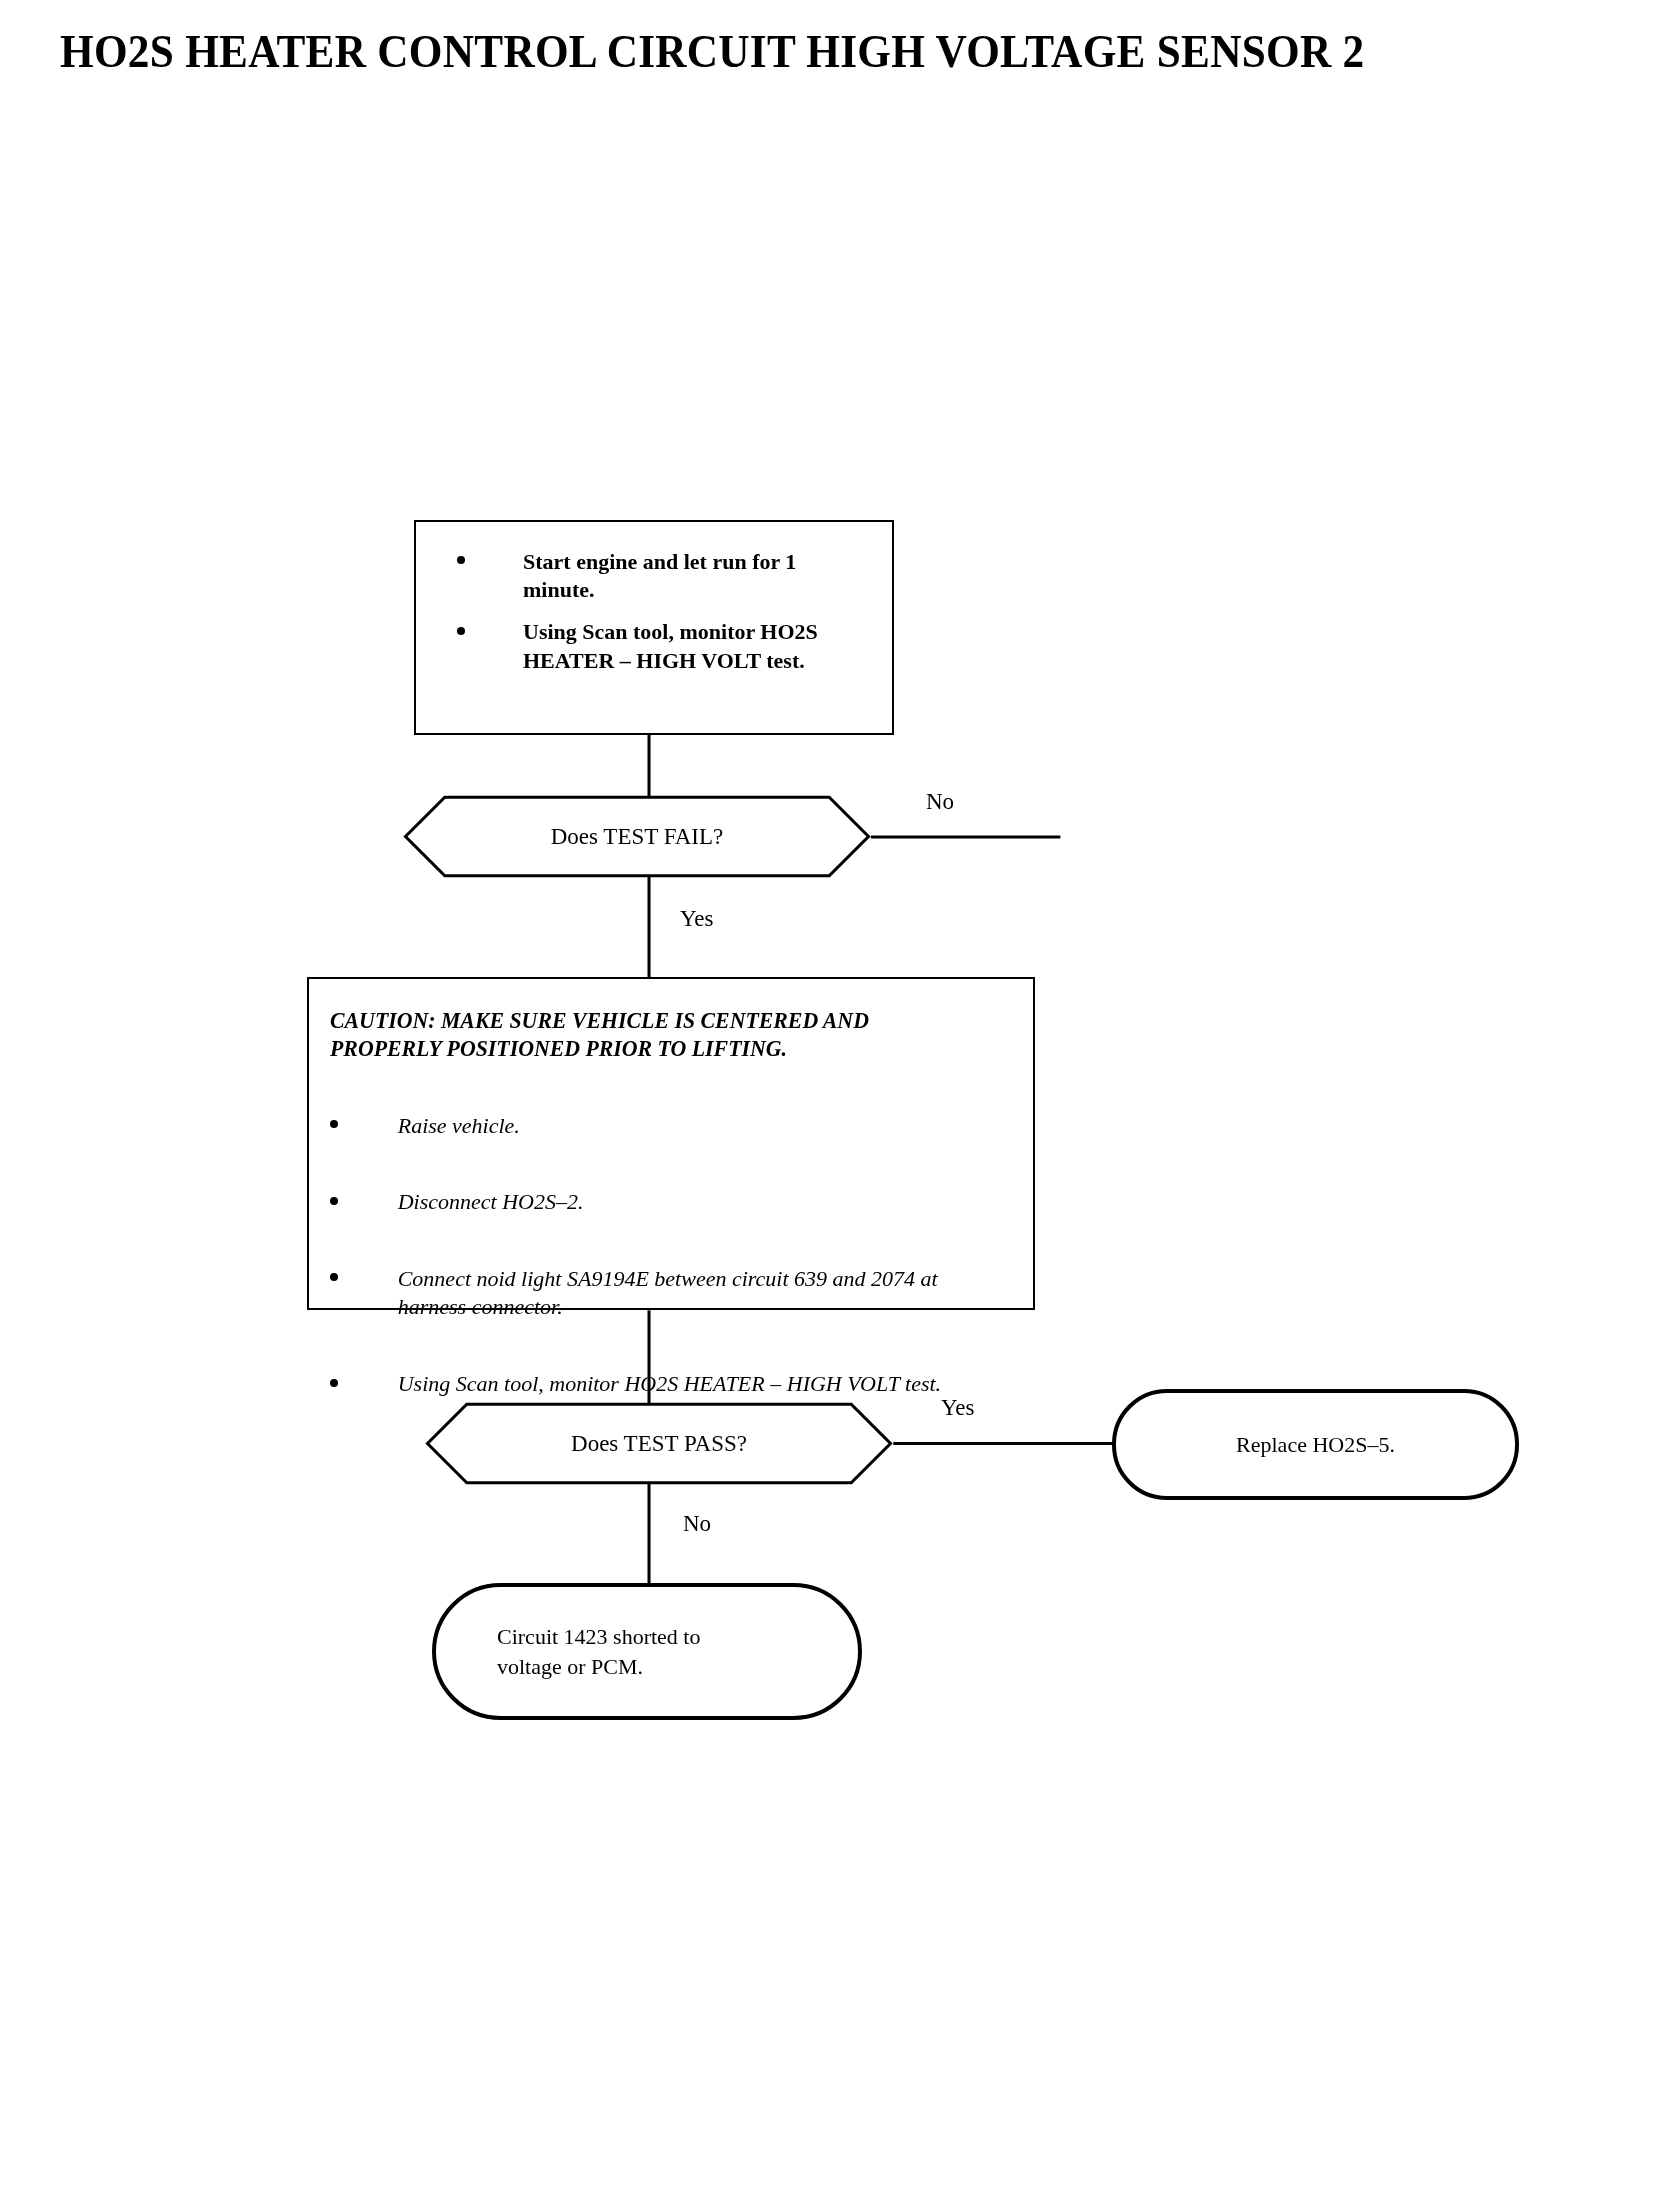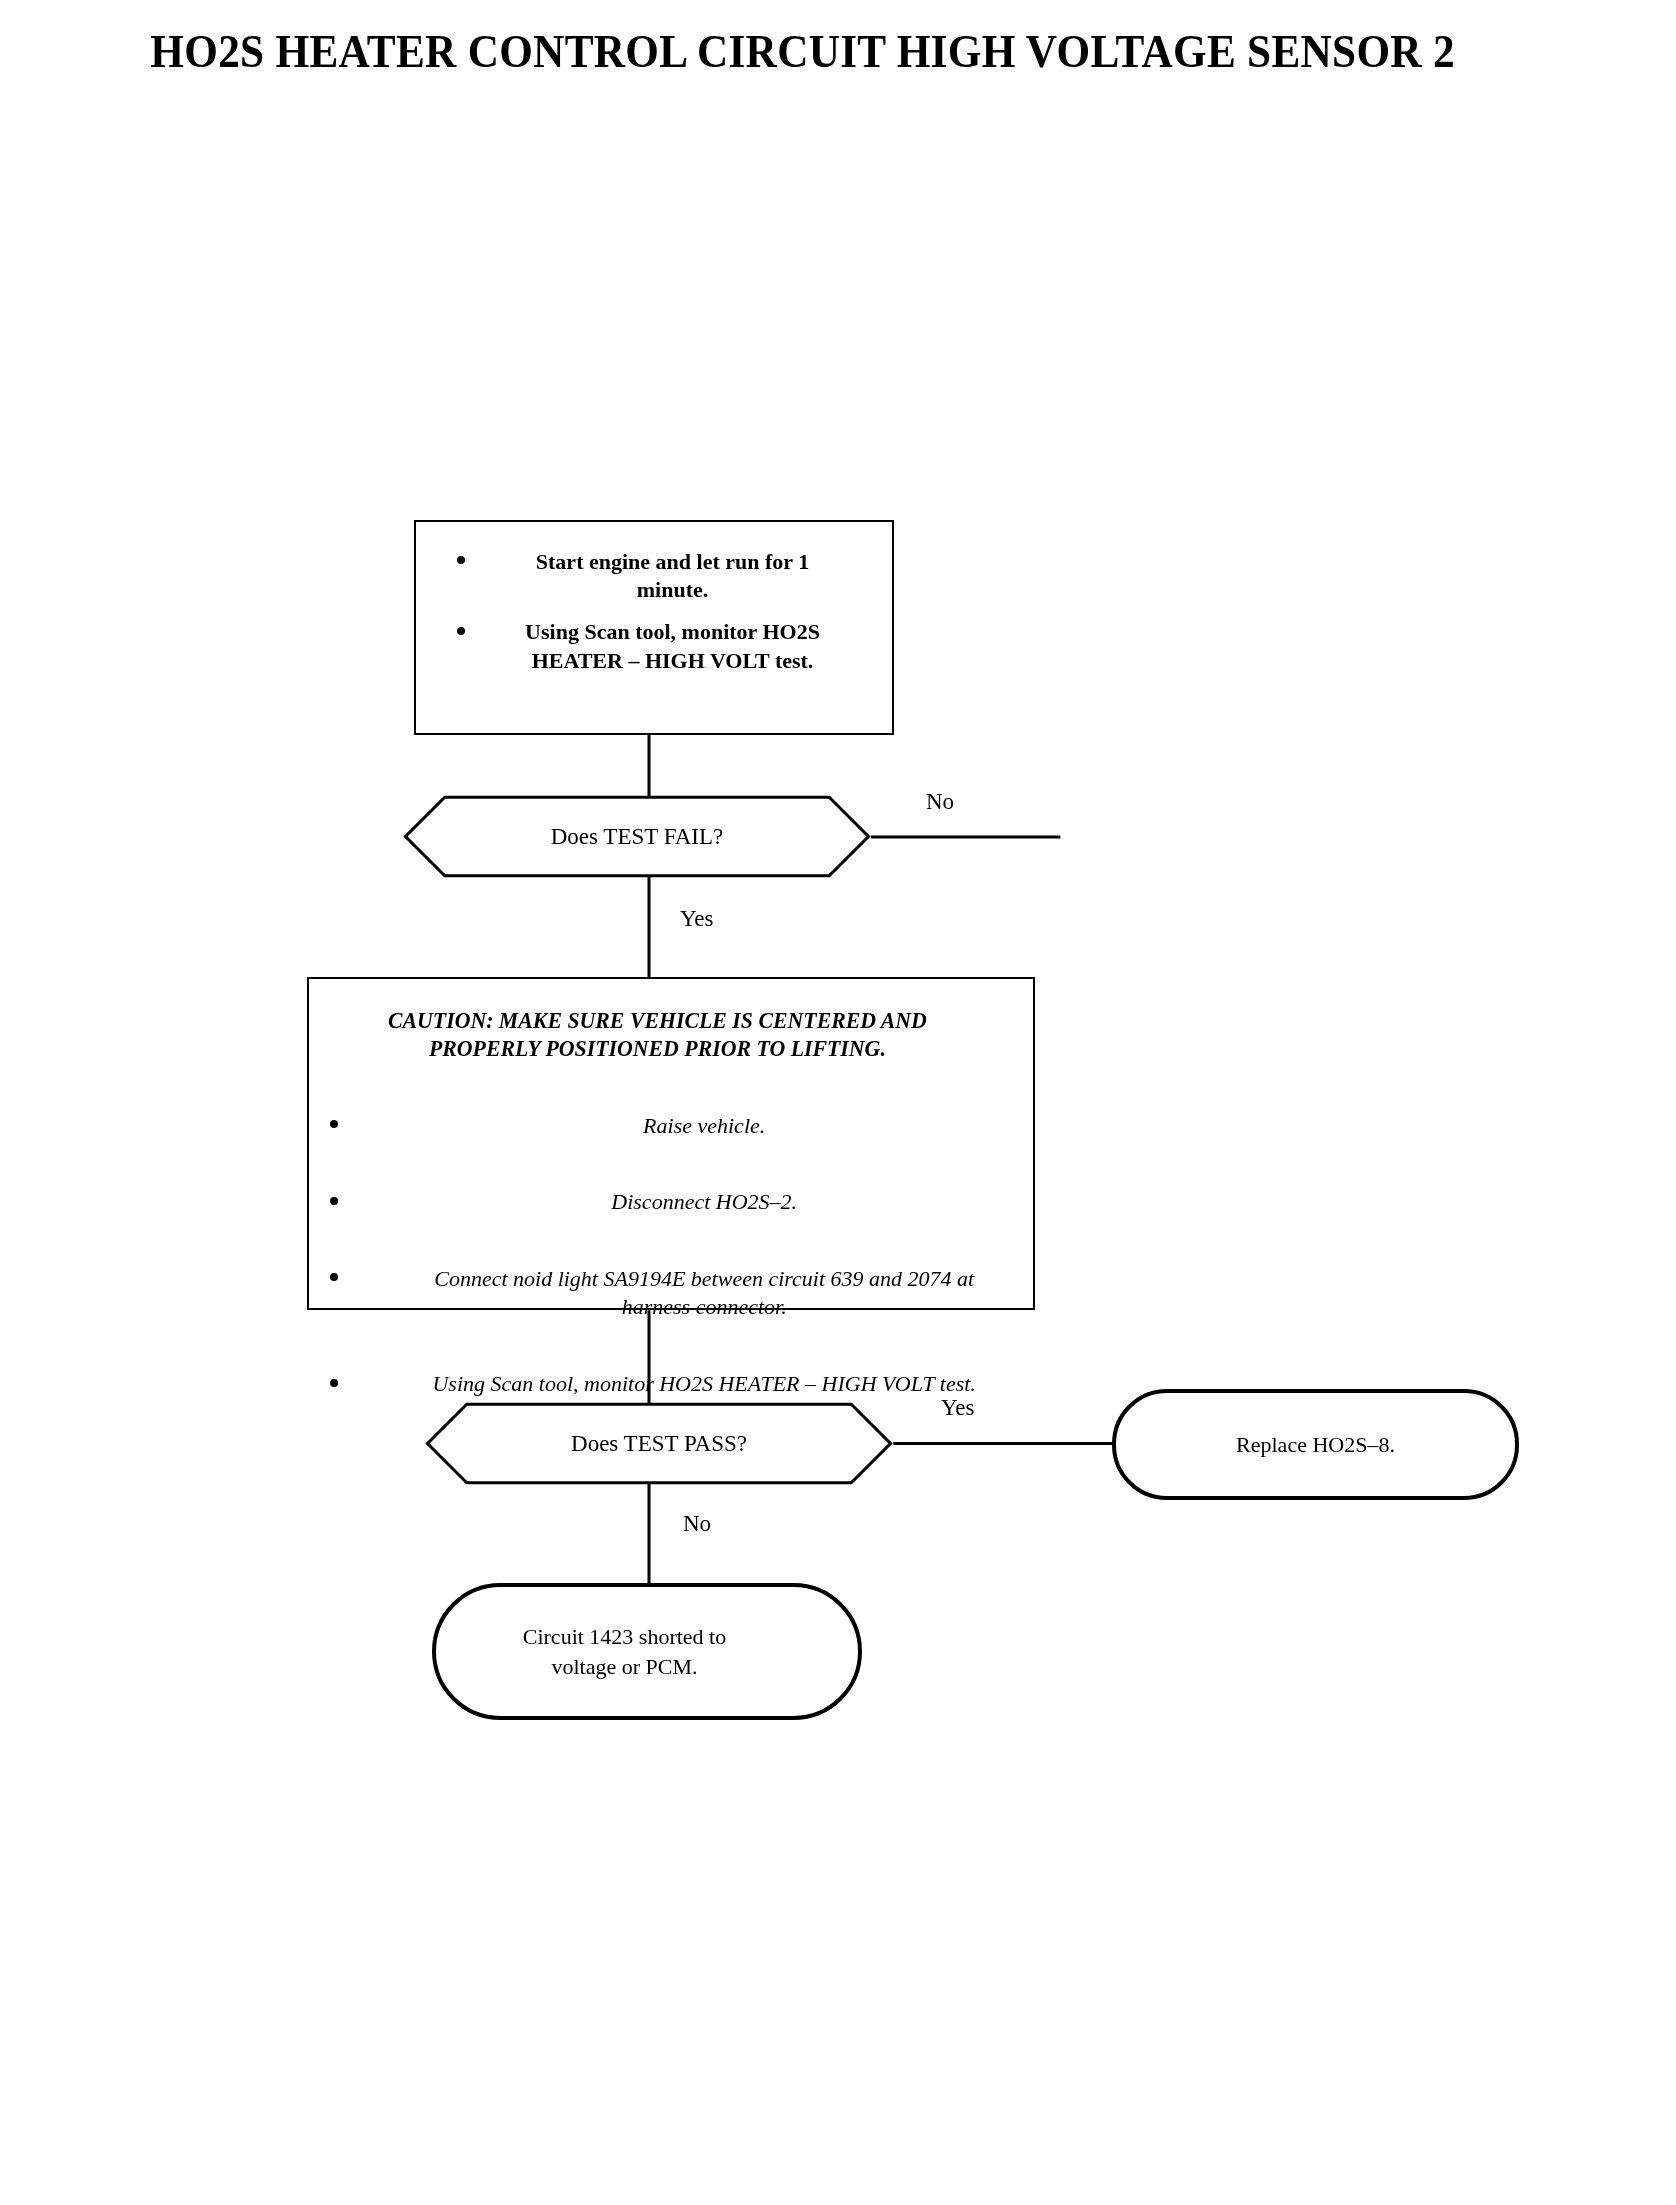--- a/index.html
+++ b/index.html
@@ -11,21 +11,20 @@
   body {
     font-family: "Liberation Serif", "DejaVu Serif", serif;
     color: #000000;
   }
   #page {
     position: relative;
     width: 1676px;
     height: 2205px;
     background: #ffffff;
     overflow: hidden;
-    text-align: center;
   }
 
   
   #doc-title {
     position: absolute;
     left: 60px;
     top: 29px;
     width: 1580px;
     font-family: "Liberation Serif", "DejaVu Serif", serif;
     font-weight: bold;
@@ -273,21 +272,21 @@
   <div class="decision" id="dec-test-pass">
     <svg width="468" height="81" viewBox="0 0 770 134">
       <polygon points="67,2 703,2 768,67 703,132 67,132 2,67" fill="#ffffff" stroke="#000" stroke-width="5"></polygon>
     </svg>
     <div class="dec-label">Does TEST PASS?</div>
   </div>
 
   <div class="edge-label" id="edge-yes-2">Yes</div>
 
   <div class="terminator" id="term-replace">
-    <div class="term-text">Replace HO2S–8.</div>
+    <div class="term-text">Replace HO2S–5.</div>
   </div>
 
   <div class="edge-label" id="edge-no-2">No</div>
 
   <div class="terminator" id="term-shorted">
     <div class="term-text" style="max-width: 255px;">Circuit 1423 shorted to voltage or PCM.</div>
   </div>
 
 </div>
 

